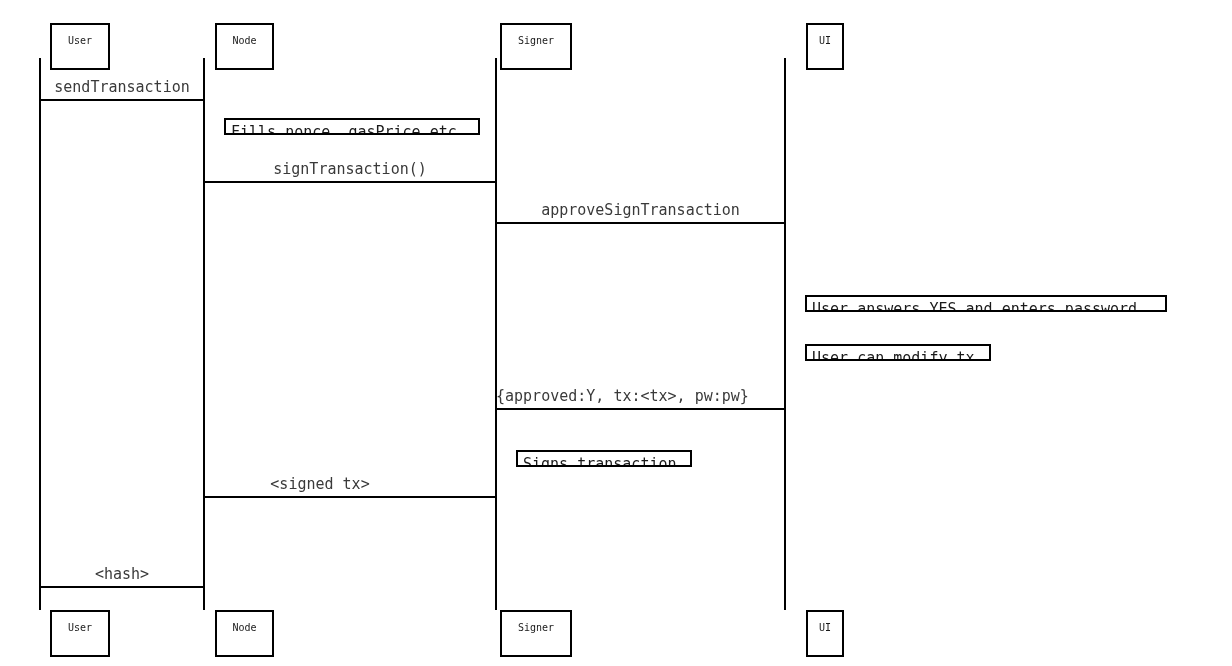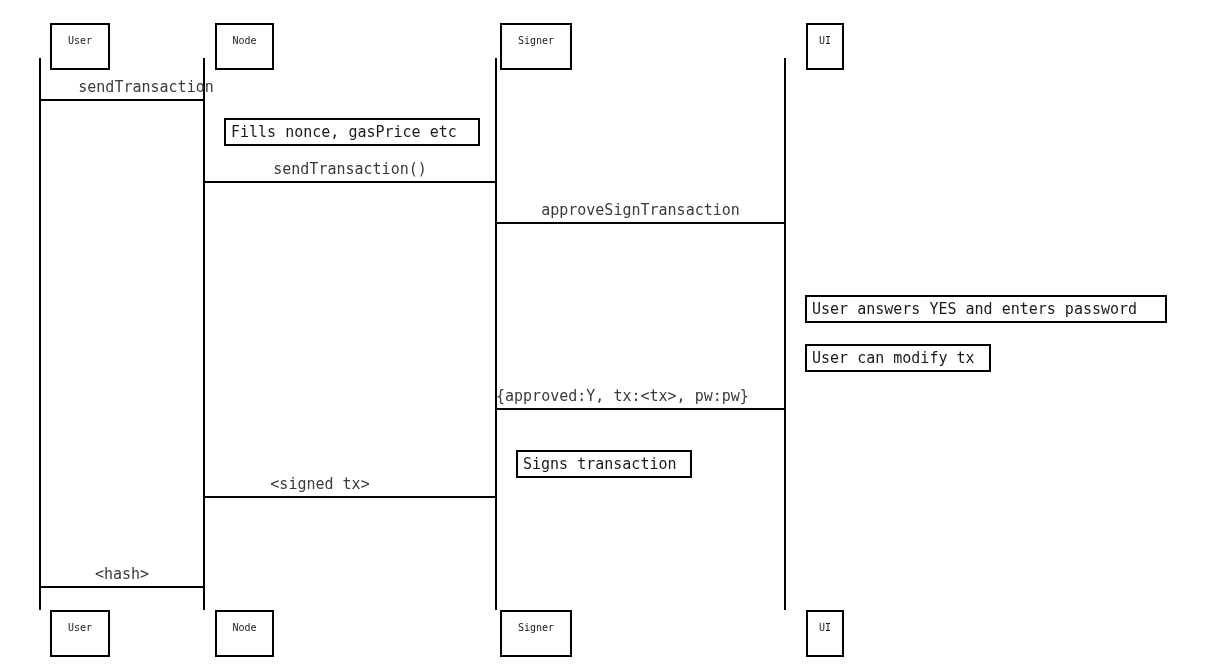--- a/index.html
+++ b/index.html
@@ -60,21 +60,21 @@
     height: 20px;
     line-height: 20px;
   }
 
   
   .note {
     position: absolute;
     box-sizing: border-box;
     border: 2px solid #000000;
     background: #ffffff;
-    height: 28px;
+    height: 17px;
     line-height: 24px;
     font-size: 15px;
     color: #1a1a1a;
     white-space: nowrap;
     overflow: hidden;
     padding-left: 5px;
     z-index: 3;
   }
 </style>
 </head>
@@ -87,23 +87,23 @@
     <div class="lifeline" style="left: 784px; top: 58px; height: 552px;"></div>
     <div class="participant" style="left: 10px; width: 60px; top: 23px;">User</div>
     <div class="participant" style="left: 10px; width: 60px; top: 610px;">User</div>
     <div class="participant" style="left: 175px; width: 59px; top: 23px;">Node</div>
     <div class="participant" style="left: 175px; width: 59px; top: 610px;">Node</div>
     <div class="participant" style="left: 460px; width: 72px; top: 23px;">Signer</div>
     <div class="participant" style="left: 460px; width: 72px; top: 610px;">Signer</div>
     <div class="participant" style="left: 766px; width: 38px; top: 23px;">UI</div>
     <div class="participant" style="left: 766px; width: 38px; top: 610px;">UI</div>
     <div class="message" style="left: 39px; width: 166px; top: 99px;"></div>
-    <div class="message-label" style="left: 40px; width: 164px; top: 77px; margin-left: 24px;">sendTransaction</div>
+    <div class="message-label" style="left: 40px; width: 164px; top: 77px;">sendTransaction</div>
     <div class="message" style="left: 203px; width: 294px; top: 181px;"></div>
-    <div class="message-label" style="left: 204px; width: 292px; top: 159px;">sendTransaction()</div>
+    <div class="message-label" style="left: 204px; width: 292px; top: 159px;">signTransaction()</div>
     <div class="message" style="left: 495px; width: 291px; top: 222px;"></div>
     <div class="message-label" style="left: 496px; width: 289px; top: 200px;">approveSignTransaction</div>
     <div class="message" style="left: 495px; width: 291px; top: 408px;"></div>
     <div class="message-label" style="left: 496px; width: 232px; top: 386px;">{approved:Y, tx:&lt;tx&gt;, pw:pw}</div>
     <div class="message" style="left: 203px; width: 294px; top: 496px;"></div>
     <div class="message-label" style="left: 204px; width: 232px; top: 474px;">&lt;signed tx&gt;</div>
     <div class="message" style="left: 39px; width: 166px; top: 586px;"></div>
     <div class="message-label" style="left: 40px; width: 164px; top: 564px;">&lt;hash&gt;</div>
     <div class="note" style="left: 224px; top: 118px; width: 256px;">Fills nonce, gasPrice etc</div>
     <div class="note" style="left: 805px; top: 295px; width: 362px;">User answers YES and enters password</div>

